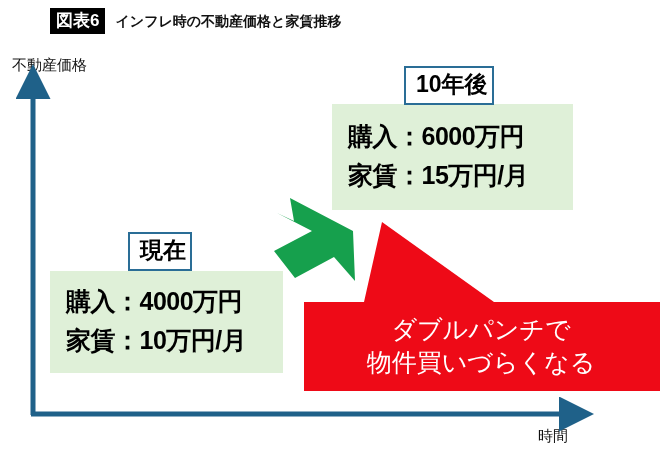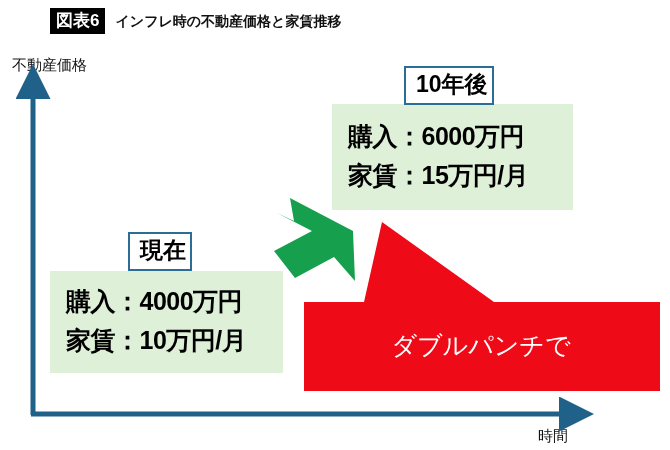--- a/index.html
+++ b/index.html
@@ -164,20 +164,21 @@
     </defs>
     <line x1="33" y1="415" x2="33" y2="88" stroke="#1f6189" stroke-width="5" marker-end="url(#ah)"></line>
     <line x1="31" y1="414" x2="570" y2="414" stroke="#1f6189" stroke-width="5" marker-end="url(#ah)"></line>
   </svg>
 
   <svg id="red-callout" viewBox="0 0 356 178" preserveAspectRatio="none">
     <path d="M 78,7 L 190,87 L 356,87 L 356,176 L 0,176 L 0,87 L 60,87 Z" fill="#ee0a17"></path>
   </svg>
   <div id="red-callout-text">
     <span>ダブルパンチで</span>
+    <span>物件買いづらくなる</span>
   </div>
 
   <div class="value-card" id="present-card">
     <span class="value-line">購入：4000万円</span>
     <span class="value-line">家賃：10万円/月</span>
   </div>
   <div class="period-chip" id="present-chip">現在</div>
 
   <svg id="green-arrow" viewBox="0 0 92 98">
     <path d="M 22,13 L 85,46 L 87,96 L 66,72 L 27,93 L 6,66 L 44,46 L 9,28 L 26,36 Z" fill="#16a04d"></path>

